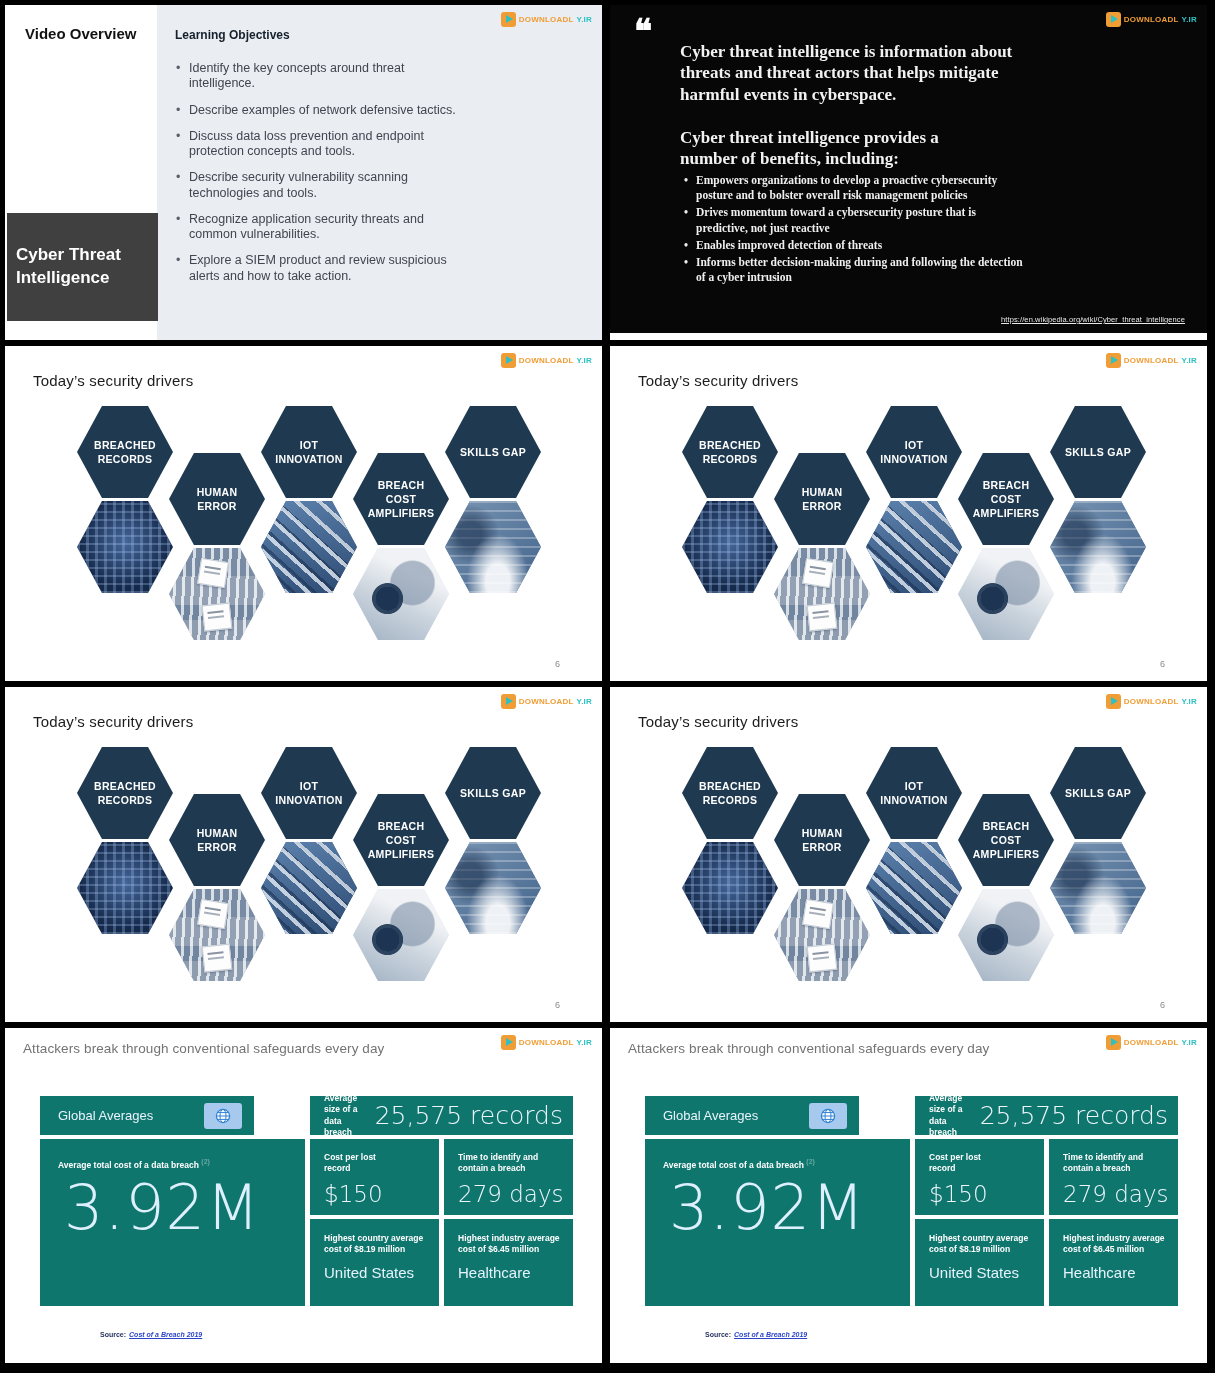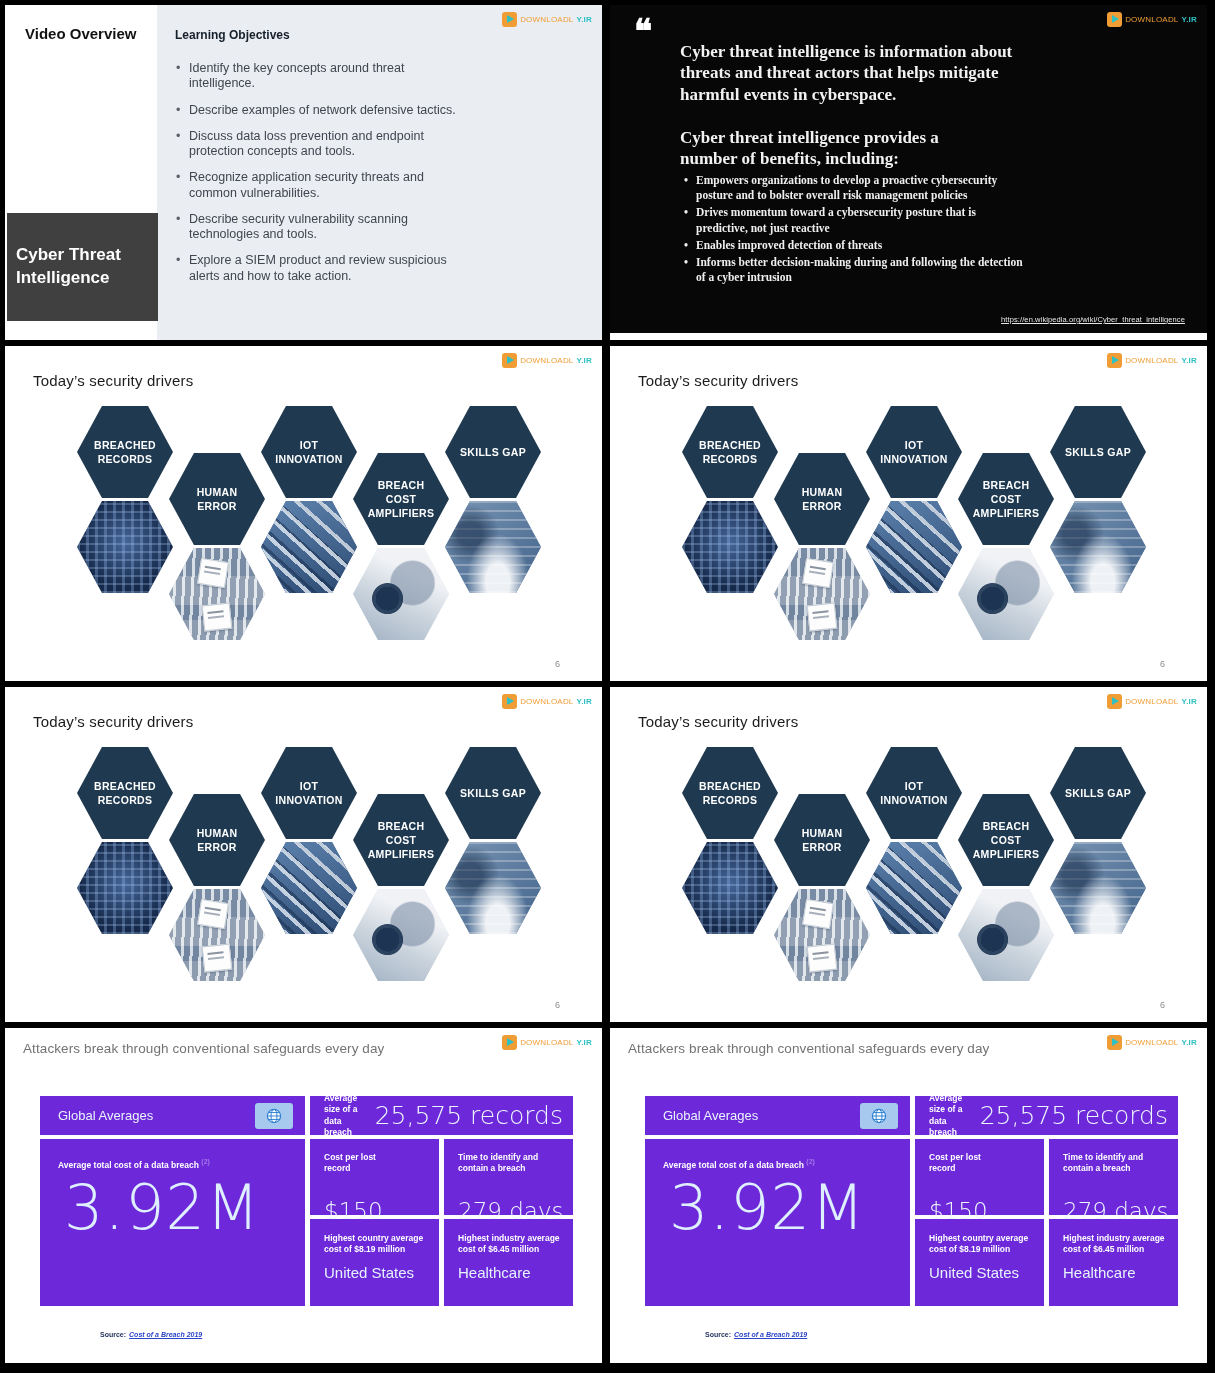--- a/index.html
+++ b/index.html
@@ -7,21 +7,21 @@
         display:grid;grid-template-columns:597px 597px;grid-template-rows:repeat(4,335px);
         gap:6px 8px;padding:5px;box-sizing:border-box;
         font-family:"Liberation Sans",sans-serif;}
   .slide{position:relative;background:#fff;overflow:hidden;}
 
   
   .logo{position:absolute;top:7px;right:10px;display:flex;align-items:center;gap:3px;z-index:9;}
   .logo-icon{position:relative;width:15px;height:15px;border-radius:3px;background:#f09d36;display:inline-block;}
   .logo-icon::after{content:'';position:absolute;left:5px;top:3px;width:0;height:0;
     border-left:7px solid #2fc0c4;border-top:4.5px solid transparent;border-bottom:4.5px solid transparent;}
-  .logo-a{font-size:8px;font-weight:normal;color:#f09d36;letter-spacing:.2px;}
+  .logo-a{font-size:8px;font-weight:bold;color:#f09d36;letter-spacing:.2px;}
   .logo-b{font-size:8px;font-weight:bold;color:#2fc0c4;letter-spacing:.2px;}
 
   
   .ov-panel{position:absolute;left:152px;top:0;right:0;bottom:0;background:#eaedf2;}
   .ov-title{position:absolute;left:20px;top:20px;font-size:15px;font-weight:bold;color:#121212;}
   .ov-box{position:absolute;left:2px;top:208px;width:151px;height:108px;background:#404040;
           display:flex;align-items:center;}
   .ov-box span{padding-left:9px;font-size:17px;font-weight:bold;color:#fff;line-height:1.35;}
   .ov-heading{position:absolute;left:170px;top:23px;font-size:12px;font-weight:bold;color:#15202b;}
   .ov-list{position:absolute;left:170px;top:56px;margin:0;padding:0;list-style:none;width:310px;}
@@ -84,35 +84,35 @@
         box-shadow:0 1px 2px rgba(40,60,90,.4);}
   .note::after{content:'';position:absolute;left:4px;top:6px;width:16px;height:2px;
         background:#8a93a0;box-shadow:0 5px 0 #a7afbb;}
   .n1{left:30px;top:12px;transform:rotate(9deg);}
   .n2{left:34px;top:56px;transform:rotate(-6deg);}
   .pagenum{position:absolute;right:42px;bottom:12px;font-size:9px;color:#8a8a8a;}
 
   
   .s-title{position:absolute;left:18px;top:13px;font-size:13.5px;color:#737373;letter-spacing:.1px;}
   .panel{position:absolute;left:35px;top:68px;width:533px;height:210px;}
-  .cell{position:absolute;background:#6d28d9;color:#fff;box-sizing:border-box;}
-  .cell-headL{left:0;top:0;width:265px;height:39px;display:flex;align-items:center;justify-content:space-between;padding:0 12px 0 18px;}
+  .cell{position:absolute;background:#0f766e;color:#fff;box-sizing:border-box;}
+  .cell-headL{left:0;top:0;width:214px;height:39px;display:flex;align-items:center;justify-content:space-between;padding:0 12px 0 18px;}
   .cell-headL .gl{font-size:13px;color:#eaf3fc;}
   .globe-chip{width:38px;height:26px;border-radius:3px;background:#a7c9ed;display:flex;align-items:center;justify-content:center;}
   .cell-headR{left:270px;top:0;width:263px;height:39px;display:flex;align-items:center;gap:12px;padding:0 10px 0 14px;}
   .sl{font-size:8.5px;font-weight:bold;line-height:1.3;color:#fff;}
   .cell-headR .sl{width:72px;}
   .bigv{font-size:25px;font-weight:200;color:#eef6fd;white-space:nowrap;font-family:"DejaVu Sans","Liberation Sans",sans-serif;}
   .cell-bigL{left:0;top:43px;width:265px;height:167px;padding:18px 0 0 18px;}
   .ref{opacity:.35;font-size:7px;}
   .huge{margin:6px 16px 0 6px;font-size:62px;font-weight:200;letter-spacing:1px;color:#def0fe;
         font-family:"DejaVu Sans","Liberation Sans",sans-serif;line-height:1;}
   .cell-cost{left:270px;top:43px;width:129px;height:76px;padding:13px 0 0 14px;}
   .cell-time{left:404px;top:43px;width:129px;height:76px;padding:13px 0 0 14px;}
-  .midv{margin-top:24px;font-size:23px;font-weight:200;color:#eef6fd;white-space:nowrap;
+  .midv{margin-top:7px;font-size:23px;font-weight:200;color:#eef6fd;white-space:nowrap;
         font-family:"DejaVu Sans","Liberation Sans",sans-serif;}
   .cell-country{left:270px;top:123px;width:129px;height:87px;padding:14px 0 0 14px;}
   .cell-industry{left:404px;top:123px;width:129px;height:87px;padding:14px 0 0 14px;}
   .botv{margin-top:9px;font-size:15px;font-weight:300;color:#e6f2fc;}
   .source{position:absolute;left:95px;top:303px;font-size:7px;font-weight:bold;color:#27335f;}
   .source a{color:#2b43c8;font-style:italic;text-decoration:underline;margin-left:3px;}
 </style>
 </head>
 <body>
 
@@ -122,22 +122,22 @@
     <div class="ov-panel"></div>
     <div class="ov-title">Video Overview</div>
     <div class="ov-box">
       <span>Cyber Threat Intelligence</span>
     </div>
     <div class="ov-heading">Learning Objectives</div>
     <ul class="ov-list">
       <li>Identify the key concepts around threat intelligence.</li>
       <li>Describe examples of network defensive tactics.</li>
       <li>Discuss data loss prevention and endpoint protection concepts and tools.</li>
+      <li>Describe security vulnerability scanning technologies and tools.</li>
       <li>Recognize application security threats and common vulnerabilities.</li>
-      <li>Describe security vulnerability scanning technologies and tools.</li>
       <li>Explore a SIEM product and review suspicious alerts and how to take action.</li>
     </ul>
 
   <div class="logo">
     <span class="logo-icon"></span>
     <span class="logo-a">DOWNLOADL</span>
         <span class="logo-b">Y.IR</span>
   </div>
 
   </div>

